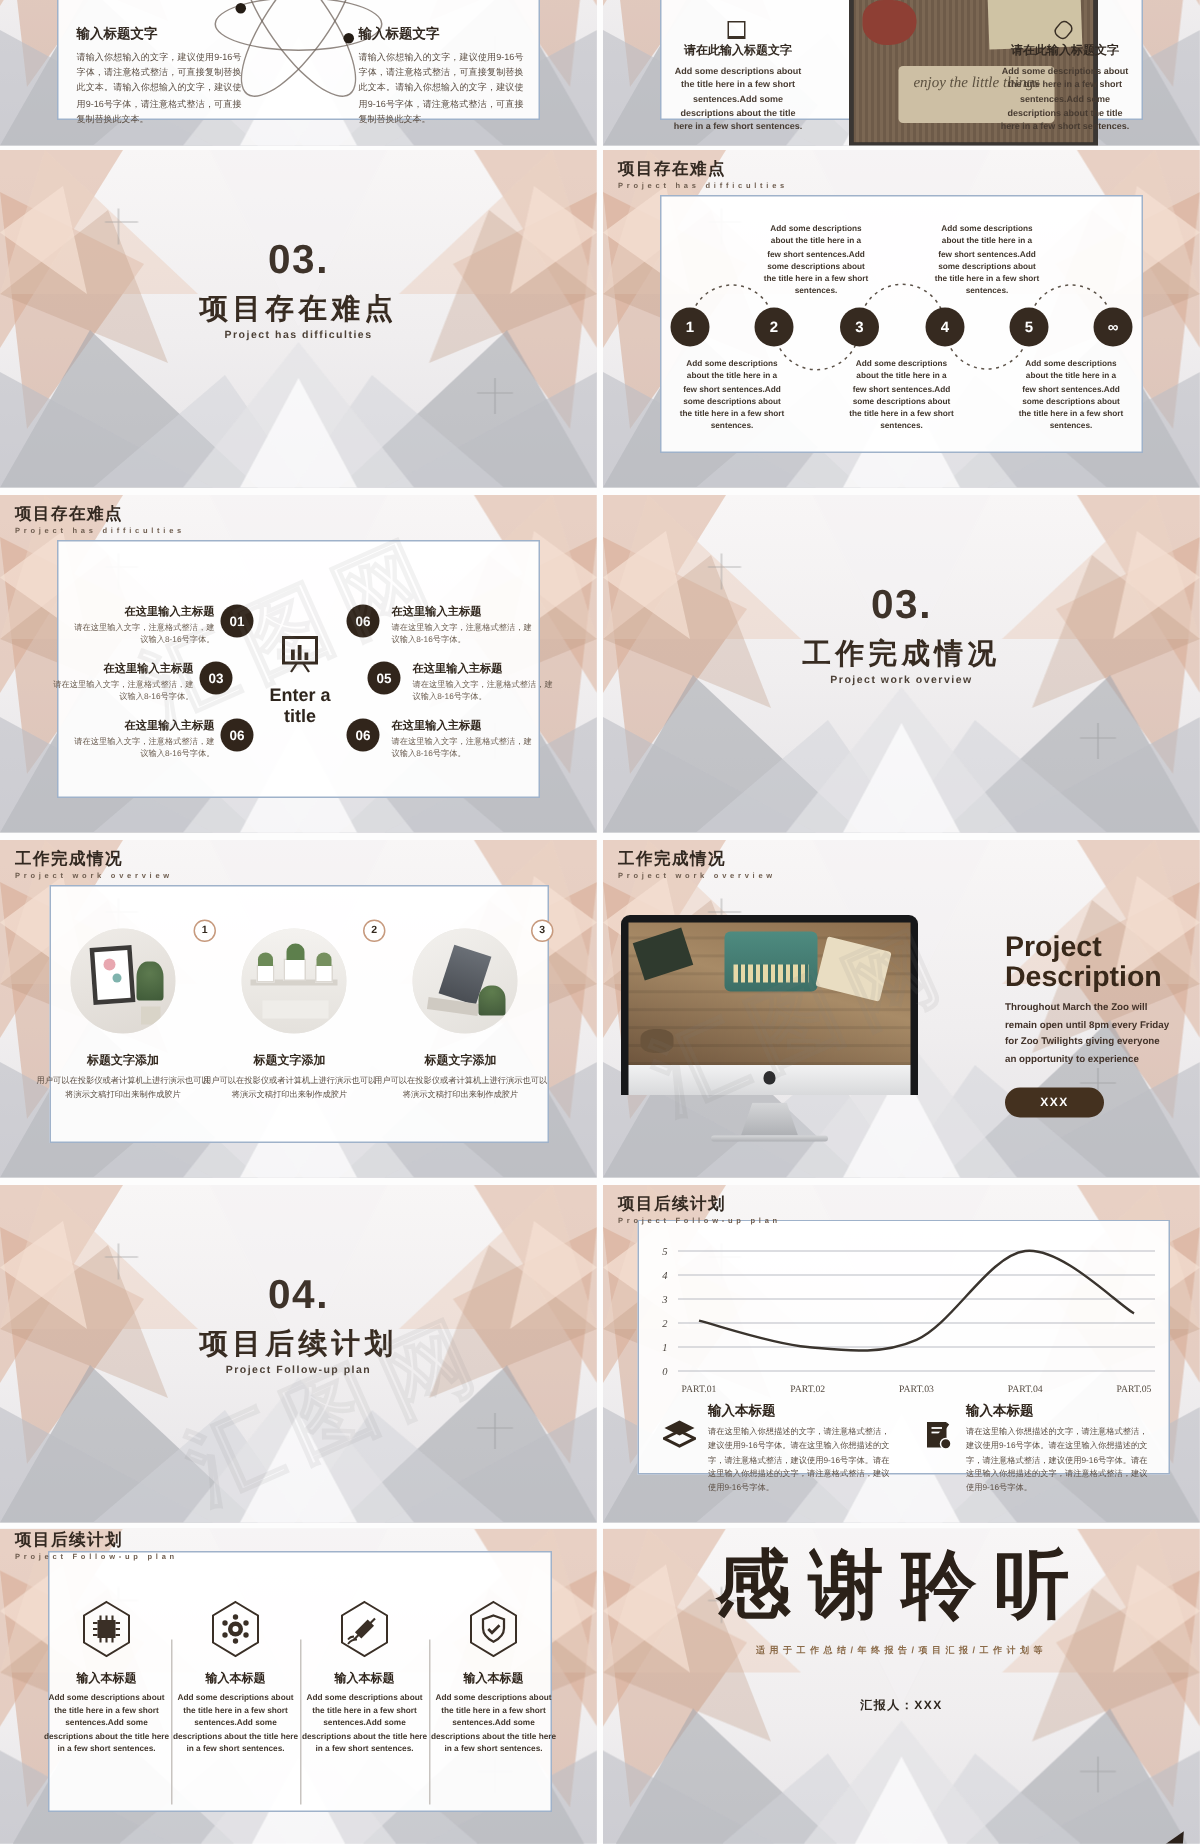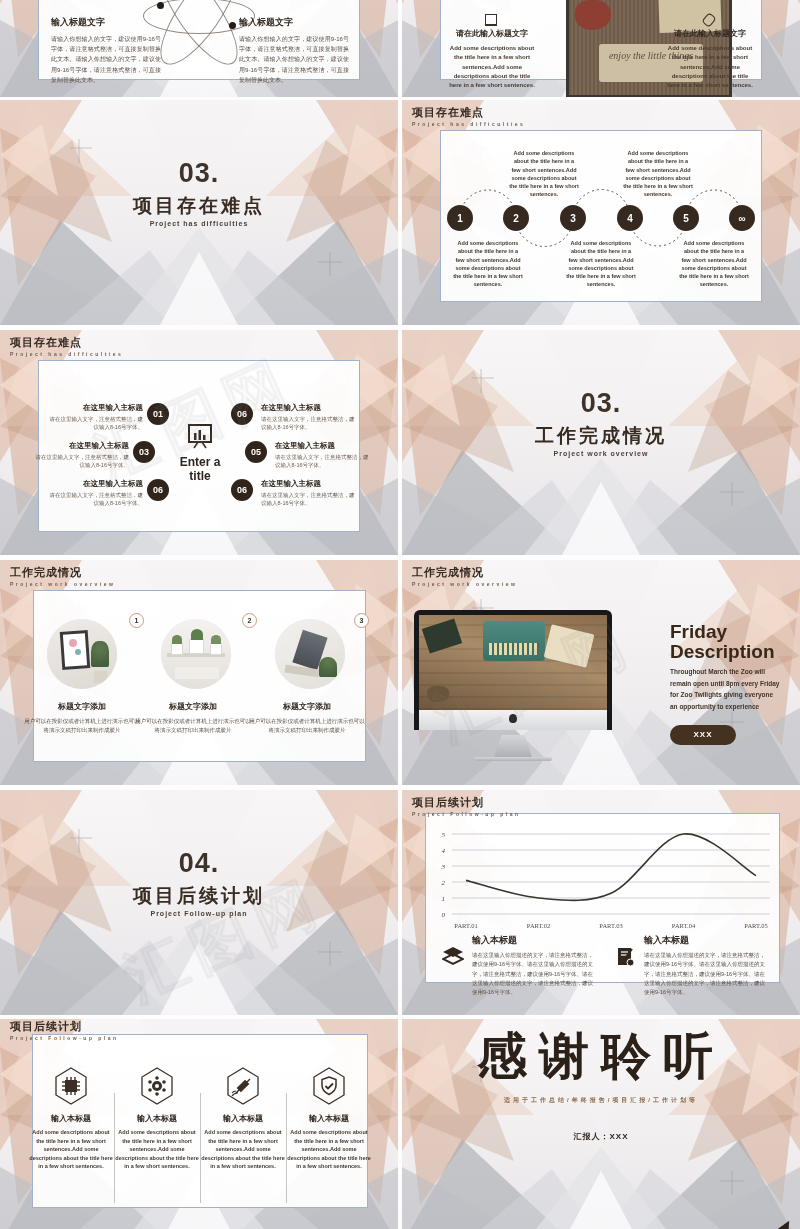--- a/index.html
+++ b/index.html
@@ -663,21 +663,21 @@
           </div>
           <div class="imac-chin">
             <div style="position:absolute;left:50%;top:4px;width:8px;height:9px;margin-left:-4px;background:#2d2d2f;border-radius:50% 50% 45% 45%;"></div>
           </div>
         </div>
         <div class="imac-stand" style="left:92px;top:175px;width:38px;height:22px;clip-path:polygon(20% 0,80% 0,100% 100%,0 100%);"></div>
         <div class="imac-stand" style="left:72px;top:197px;width:78px;height:4px;border-radius:2px;"></div>
       </div>
 
       <div style="position:absolute;left:268px;top:62px;width:112px;z-index:3;">
-        <div class="pd-title">Friday</div>
+        <div class="pd-title">Project</div>
         <div class="pd-title">Description</div>
         <div class="pd-body">Throughout March the Zoo will remain open until 8pm every Friday for Zoo Twilights giving everyone an opportunity to experience</div>
         <div class="pd-btn">XXX</div>
       </div>
     </div>
   </div>
 
   <div class="slide" style="left:0;top:790px;height:225px;">
     <div class="inner">
       <div class="geo">

